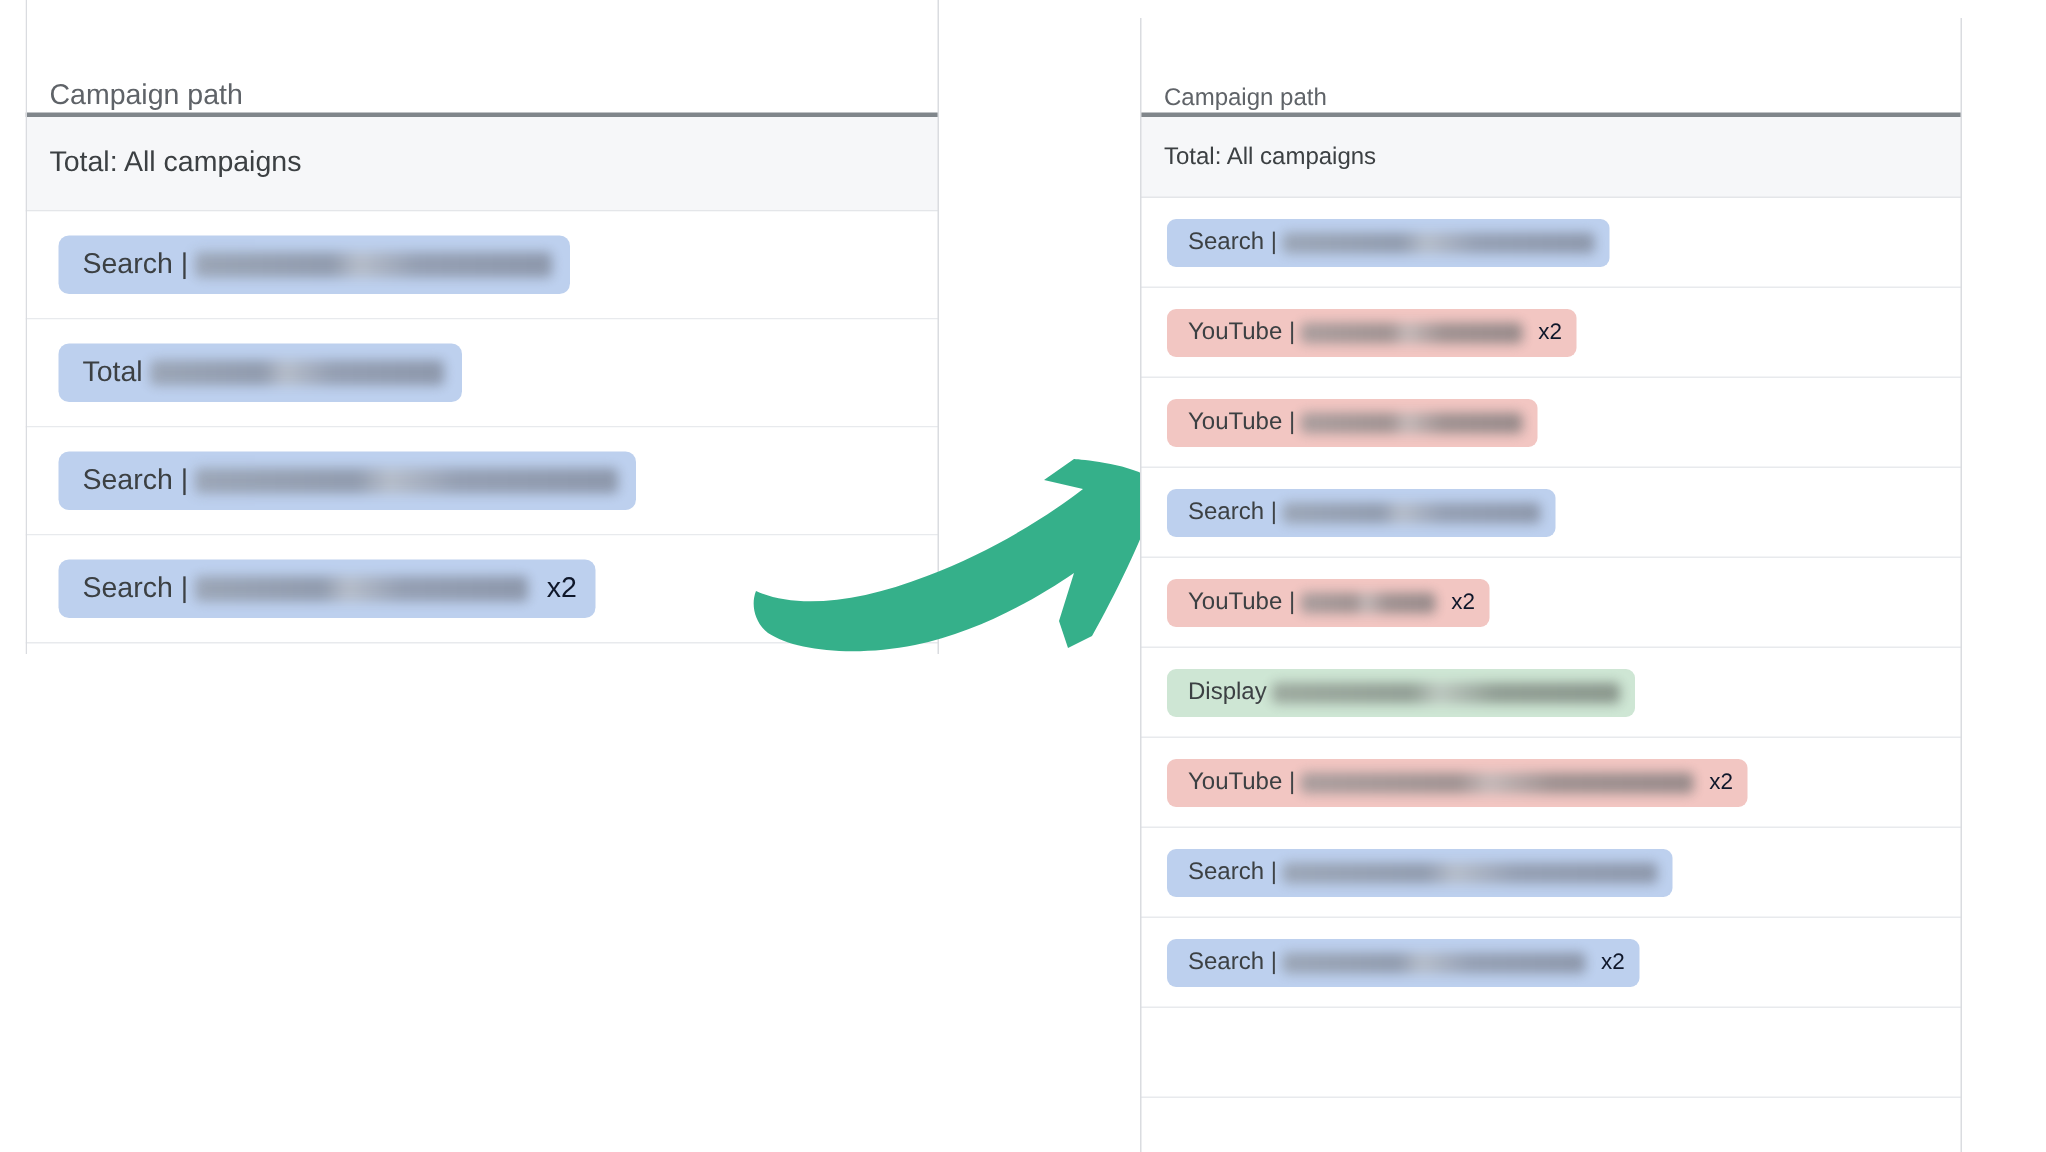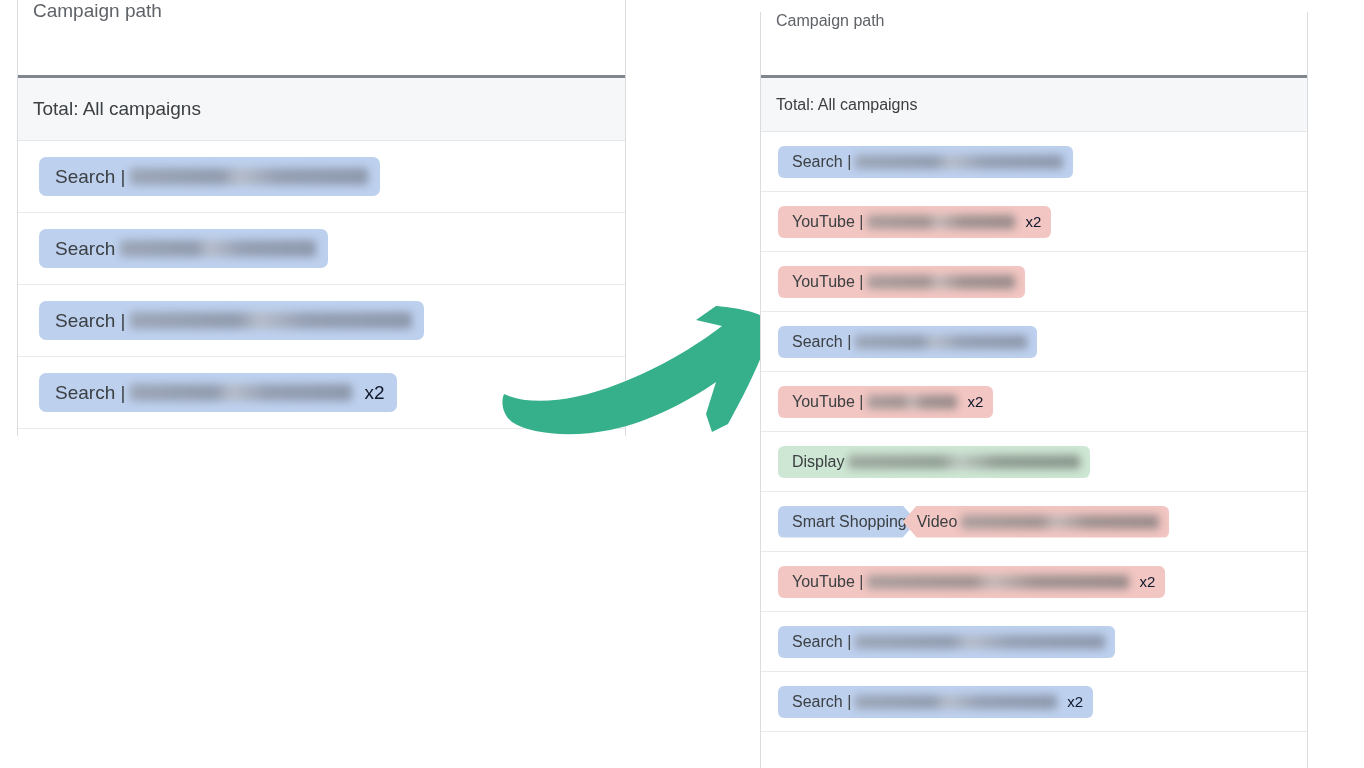--- a/index.html
+++ b/index.html
@@ -39,21 +39,21 @@
     right: 0;
     top: 0;
     bottom: 0;
     width: 1px;
     background: #dadce0;
   }
 
   .panel-header {
     box-sizing: border-box;
     display: flex;
-    align-items: flex-start;
+    align-items: flex-end;
     color: #5f6368;
     border-bottom: 3px solid #80868b;
     background: #ffffff;
   }
 
   .total-row {
     box-sizing: border-box;
     display: flex;
     align-items: center;
     background: #f6f7f9;
@@ -167,21 +167,21 @@
           <div class="chip-group">
             <div class="chip" style="background: rgb(189, 208, 238);">
               <span class="chip-label">Search |</span>
               <span class="redacted on-blue" style="width: 238px;"></span>
             </div>
           </div>
         </div>
         <div class="path-row">
           <div class="chip-group">
             <div class="chip" style="background: rgb(189, 208, 238);">
-              <span class="chip-label">Search</span>
+              <span class="chip-label">Total</span>
               <span class="redacted on-blue" style="width: 196px;"></span>
             </div>
           </div>
         </div>
         <div class="path-row">
           <div class="chip-group">
             <div class="chip" style="background: rgb(189, 208, 238);">
               <span class="chip-label">Search |</span>
               <span class="redacted on-blue" style="width: 282px;"></span>
             </div>
@@ -274,31 +274,20 @@
         <div class="path-row">
           <div class="chip-group">
             <div class="chip" style="background: rgb(206, 230, 212); align-items: center;">
               <span class="chip-label">Display</span>
               <span class="redacted on-green" style="width: 232px;"></span>
             </div>
           </div>
         </div>
         <div class="path-row">
           <div class="chip-group">
-            <div class="chip seg-arrow" style="background: rgb(189, 208, 238);">
-              <span class="chip-label">Smart Shopping</span>
-            </div>
-            <div class="chip seg-notch" style="background: rgb(242, 198, 194);">
-              <span class="chip-label">Video</span>
-              <span class="redacted on-pink" style="width: 198px;"></span>
-            </div>
-          </div>
-        </div>
-        <div class="path-row">
-          <div class="chip-group">
             <div class="chip" style="background: rgb(242, 198, 194);">
               <span class="chip-label">YouTube |</span>
               <span class="redacted on-pink" style="width: 262px;"></span>
               <span class="chip-count">x2</span>
             </div>
           </div>
         </div>
         <div class="path-row">
           <div class="chip-group">
             <div class="chip" style="background: rgb(189, 208, 238);">

